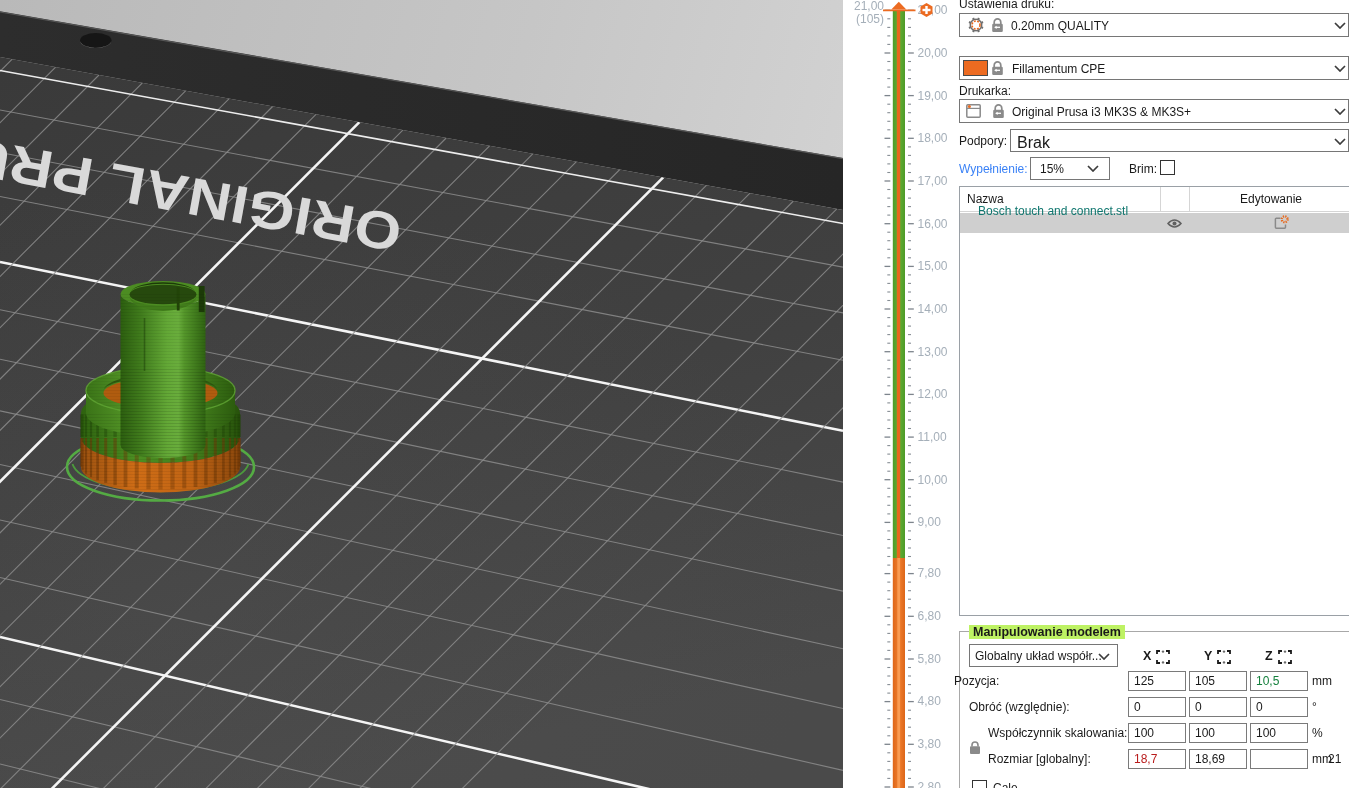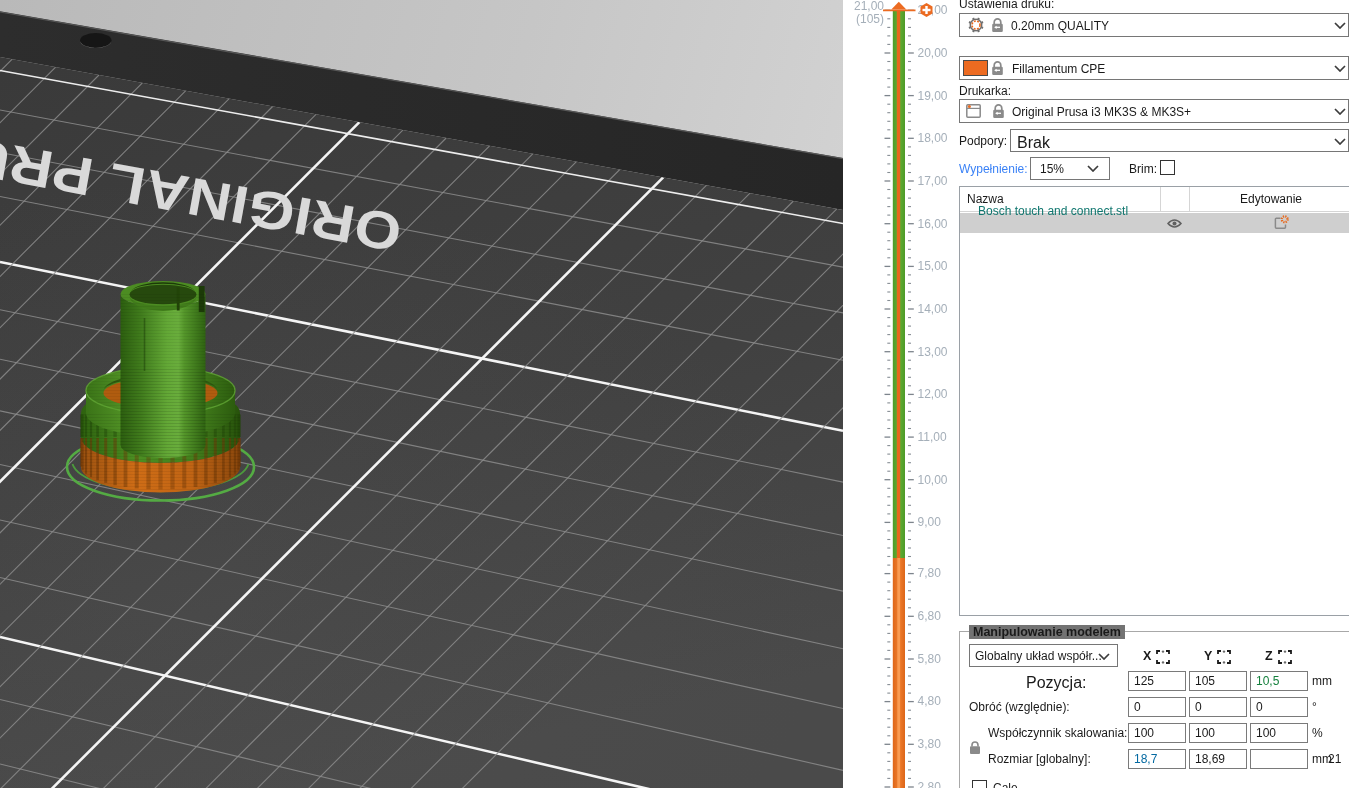--- a/index.html
+++ b/index.html
@@ -484,21 +484,21 @@
     <div style="position:absolute;left:978px;top:204px;font-size:12px;color:#0f766e;white-space:nowrap">Bosch touch and connect.stl</div>
     <svg style="position:absolute;left:1167px;top:218px" width="15" height="11" viewBox="0 0 15 11">
       <path d="M1 5.5 Q7.5 -1.5 14 5.5 Q7.5 12.5 1 5.5 Z" fill="none" stroke="#606060" stroke-width="1.6"></path>
       <circle cx="7.5" cy="5.5" r="2.0" fill="#606060"></circle>
     </svg>
     <svg style="position:absolute;left:1273px;top:215px" width="16" height="16" viewBox="0 0 16 16">
       <path d="M7.5 3.2 L3.3 3.2 Q2.4 3.2 2.4 4.1 L2.4 12.3 Q2.4 13.2 3.3 13.2 L11.6 13.2 Q12.5 13.2 12.5 12.3 L12.5 9.5" fill="none" stroke="#8a8a8a" stroke-width="1.5"></path>
       <circle cx="11.7" cy="4.3" r="2.9" fill="none" stroke="#e8681c" stroke-width="2.3" stroke-dasharray="1.25 1.05"></circle>
     </svg>
     <div style="position:absolute;left:959px;top:631px;width:390px;height:200px;border:1px solid #a8a8a8;border-right:none;border-bottom:none;box-sizing:border-box"></div>
-    <div style="position:absolute;left:969px;top:625px;background:#737373;padding:0 4px;font-size:12.5px;font-weight:bold;color:#1a1a1a">Manipulowanie modelem</div>
+    <div style="position:absolute;left:969px;top:625px;background:#bef264;padding:0 4px;font-size:12.5px;font-weight:bold;color:#1a1a1a">Manipulowanie modelem</div>
     <div style="position:absolute;background:#fff;border:1px solid #767676;box-sizing:border-box;left:969px;top:644px;width:149px;height:23px"></div>
     <div style="position:absolute;font-size:12px;color:#1a1a1a;white-space:nowrap;left:975px;top:649px;width:127px;overflow:hidden">Globalny układ współr...</div>
     <svg style="position:absolute;left:1098px;top:653px" width="12" height="7" viewBox="0 0 12 7">
       <polyline points="1,1 6.0,6 11,1" fill="none" stroke="#3c3c3c" stroke-width="1.7"></polyline>
     </svg>
     <div style="position:absolute;left:1143px;top:649px;font-size:12.5px;font-weight:bold;color:#1a1a1a">X</div>
     <svg style="position:absolute;left:1156px;top:650px" width="14" height="14" viewBox="0 0 14 14">
       <path d="M1 4 L1 1 L4 1 M10 1 L13 1 L13 4 M13 10 L13 13 L10 13 M4 13 L1 13 L1 10" fill="none" stroke="#1a1a1a" stroke-width="1.8"></path>
       <circle cx="7" cy="1.6" r="1.2" fill="#6a6a6a"></circle>
       <circle cx="7" cy="12.4" r="1.2" fill="#6a6a6a"></circle>
@@ -508,21 +508,21 @@
       <path d="M1 4 L1 1 L4 1 M10 1 L13 1 L13 4 M13 10 L13 13 L10 13 M4 13 L1 13 L1 10" fill="none" stroke="#1a1a1a" stroke-width="1.8"></path>
       <circle cx="7" cy="1.6" r="1.2" fill="#6a6a6a"></circle>
       <circle cx="7" cy="12.4" r="1.2" fill="#6a6a6a"></circle>
     </svg>
     <div style="position:absolute;left:1265px;top:649px;font-size:12.5px;font-weight:bold;color:#1a1a1a">Z</div>
     <svg style="position:absolute;left:1278px;top:650px" width="14" height="14" viewBox="0 0 14 14">
       <path d="M1 4 L1 1 L4 1 M10 1 L13 1 L13 4 M13 10 L13 13 L10 13 M4 13 L1 13 L1 10" fill="none" stroke="#1a1a1a" stroke-width="1.8"></path>
       <circle cx="7" cy="1.6" r="1.2" fill="#6a6a6a"></circle>
       <circle cx="7" cy="12.4" r="1.2" fill="#6a6a6a"></circle>
     </svg>
-    <div style="position:absolute;font-size:16px;color:#1a1a1a;white-space:nowrap;left:1026px;top:674px">Pozycja:</div>
+    <div style="position:absolute;font-size:12px;color:#1a1a1a;white-space:nowrap;left:954px;top:674px">Pozycja:</div>
     <div style="position:absolute;background:#fff;border:1px solid #7a7a7a;box-sizing:border-box;height:20px;width:58px;left:1128px;top:671px"></div>
     <div style="position:absolute;font-size:12px;color:#1a1a1a;white-space:nowrap;left:1134px;top:674px">125</div>
     <div style="position:absolute;background:#fff;border:1px solid #7a7a7a;box-sizing:border-box;height:20px;width:58px;left:1189px;top:671px"></div>
     <div style="position:absolute;font-size:12px;color:#1a1a1a;white-space:nowrap;left:1195px;top:674px">105</div>
     <div style="position:absolute;background:#fff;border:1px solid #7a7a7a;box-sizing:border-box;height:20px;width:58px;left:1250px;top:671px"></div>
     <div style="position:absolute;font-size:12px;color:#15803d;white-space:nowrap;left:1256px;top:674px">10,5</div>
     <div style="position:absolute;font-size:12px;color:#1a1a1a;white-space:nowrap;left:1312px;top:674px">mm</div>
     <div style="position:absolute;font-size:12px;color:#1a1a1a;white-space:nowrap;left:969px;top:700px">Obróć (względnie):</div>
     <div style="position:absolute;background:#fff;border:1px solid #7a7a7a;box-sizing:border-box;height:20px;width:58px;left:1128px;top:697px"></div>
     <div style="position:absolute;font-size:12px;color:#1a1a1a;white-space:nowrap;left:1134px;top:700px">0</div>
@@ -534,21 +534,21 @@
     <div style="position:absolute;font-size:12px;color:#1a1a1a;white-space:nowrap;left:988px;top:726px">Współczynnik skalowania:</div>
     <div style="position:absolute;background:#fff;border:1px solid #7a7a7a;box-sizing:border-box;height:20px;width:58px;left:1128px;top:723px"></div>
     <div style="position:absolute;font-size:12px;color:#1a1a1a;white-space:nowrap;left:1134px;top:726px">100</div>
     <div style="position:absolute;background:#fff;border:1px solid #7a7a7a;box-sizing:border-box;height:20px;width:58px;left:1189px;top:723px"></div>
     <div style="position:absolute;font-size:12px;color:#1a1a1a;white-space:nowrap;left:1195px;top:726px">100</div>
     <div style="position:absolute;background:#fff;border:1px solid #7a7a7a;box-sizing:border-box;height:20px;width:58px;left:1250px;top:723px"></div>
     <div style="position:absolute;font-size:12px;color:#1a1a1a;white-space:nowrap;left:1256px;top:726px">100</div>
     <div style="position:absolute;font-size:12px;color:#1a1a1a;white-space:nowrap;left:1312px;top:726px">%</div>
     <div style="position:absolute;font-size:12px;color:#1a1a1a;white-space:nowrap;left:988px;top:752px">Rozmiar [globalny]:</div>
     <div style="position:absolute;background:#fff;border:1px solid #7a7a7a;box-sizing:border-box;height:20px;width:58px;left:1128px;top:749px"></div>
-    <div style="position:absolute;font-size:12px;color:#0369a1;white-space:nowrap;left:1134px;top:752px">18,7</div>
+    <div style="position:absolute;font-size:12px;color:#b91c1c;white-space:nowrap;left:1134px;top:752px">18,7</div>
     <div style="position:absolute;background:#fff;border:1px solid #7a7a7a;box-sizing:border-box;height:20px;width:58px;left:1189px;top:749px"></div>
     <div style="position:absolute;font-size:12px;color:#1a1a1a;white-space:nowrap;left:1195px;top:752px">18,69</div>
     <div style="position:absolute;background:#fff;border:1px solid #7a7a7a;box-sizing:border-box;height:20px;width:58px;left:1250px;top:749px"></div>
     <div style="position:absolute;font-size:12px;color:#1a1a1a;white-space:nowrap;left:1328px;top:752px">21</div>
     <div style="position:absolute;font-size:12px;color:#1a1a1a;white-space:nowrap;left:1312px;top:752px">mm</div>
     <svg style="position:absolute;left:969px;top:741px" width="12" height="14" viewBox="0 0 12 14">
       <path d="M3 5.5 L3 4 A3 3 0 0 1 9 4 L9 5.5" fill="none" stroke="#8a8a8a" stroke-width="1.6"></path>
       <rect x="1" y="5.3" width="10" height="7.7" rx="1" fill="#8a8a8a"></rect>
     </svg>
     <div style="position:absolute;left:972px;top:780px;width:15px;height:15px;background:#fff;border:1px solid #333;box-sizing:border-box"></div>

